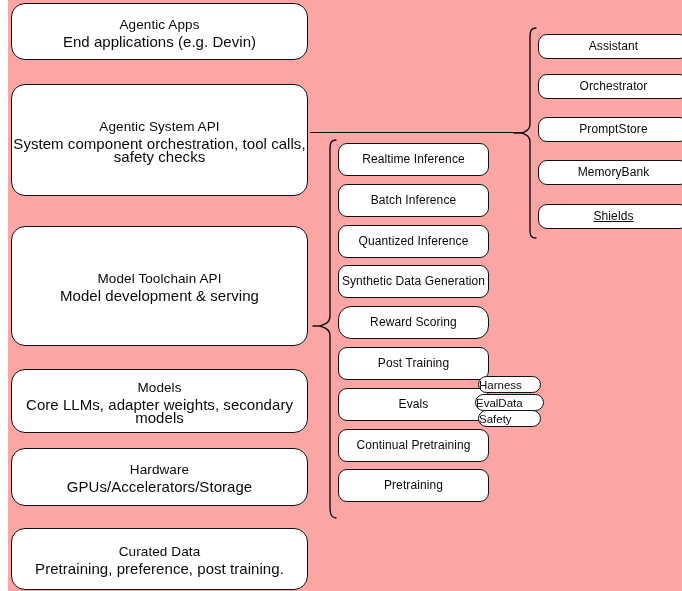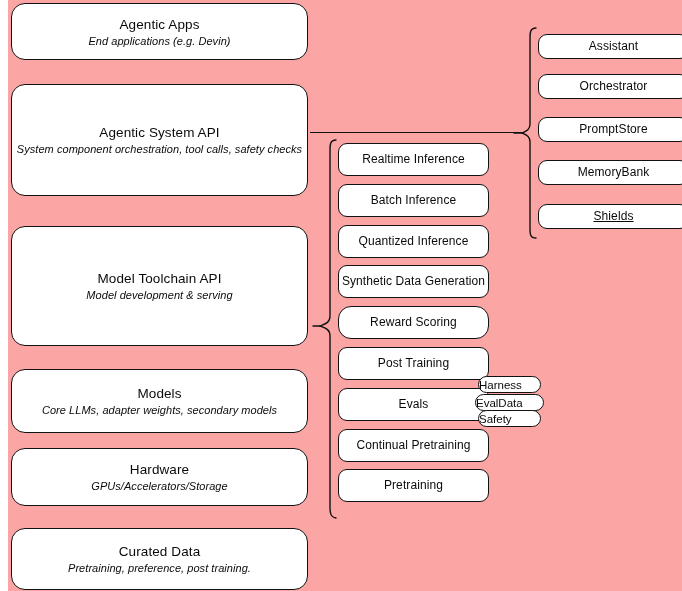--- a/index.html
+++ b/index.html
@@ -33,25 +33,24 @@
     justify-content: center;
     text-align: center;
     color: #0a0a0a;
   }
   .box .title {
     font-size: 13.5px;
     line-height: 17px;
     letter-spacing: 0.1px;
   }
   .box .subtitle {
-    font-size: 11px;
+    font-size: 15px;
     line-height: 13px;
     margin-top: 2px;
     letter-spacing: 0.05px;
-    font-style: italic;
   }
 
   
   .layer-box {
     left: 3px;
     width: 297px;
     border-radius: 14px;
   }
 
   

